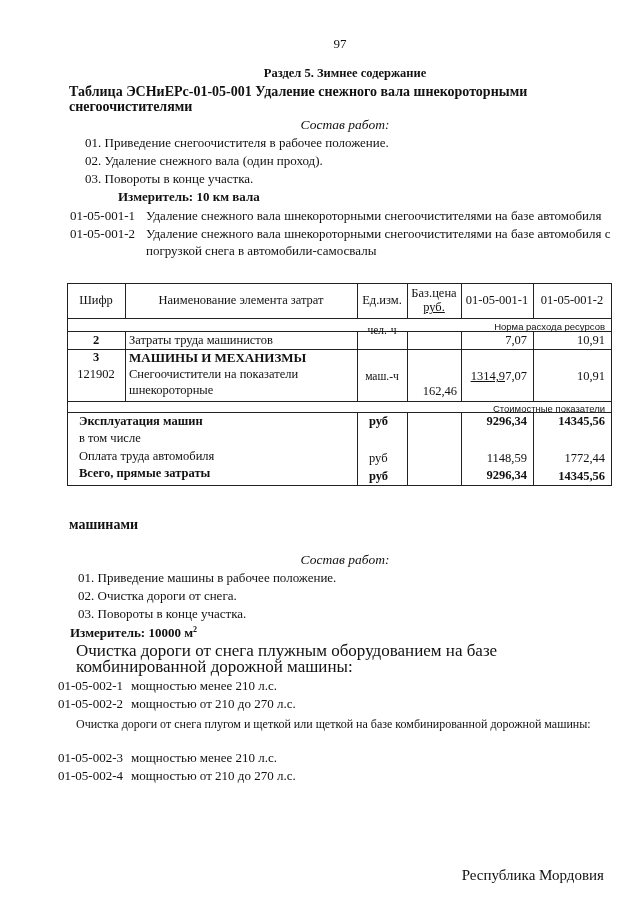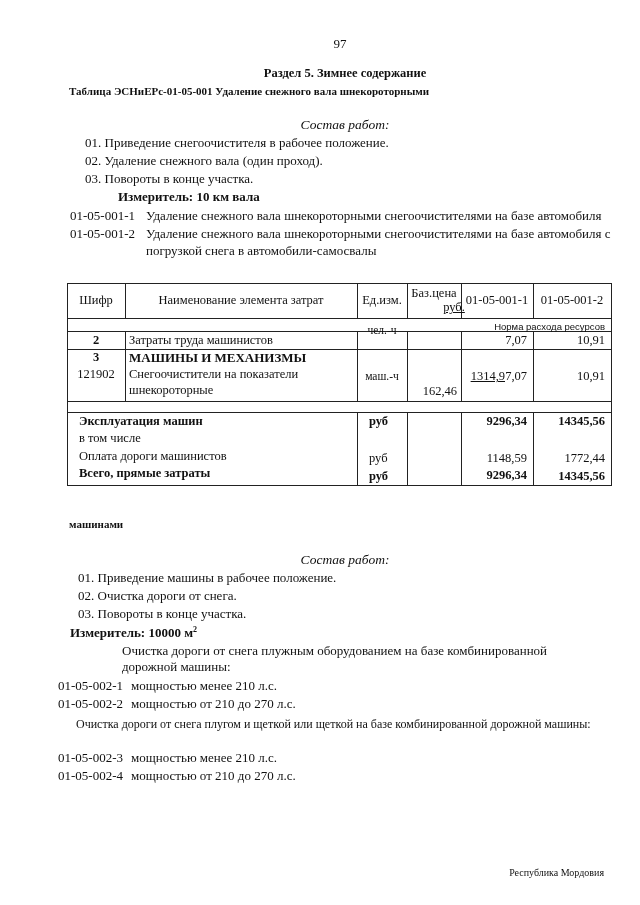--- a/index.html
+++ b/index.html
@@ -2,48 +2,49 @@
 <html><head>
 <meta charset="utf-8">
 <style>
   html, body { margin: 0; padding: 0; background: #ffffff; }
   body { width: 640px; height: 905px; position: relative; overflow: hidden;
          font-family: "Liberation Serif", serif; color: #111; font-size: 13px; }
   .abs { position: absolute; white-space: nowrap; }
   .b { font-weight: bold; }
   .page-num { left: 0; width: 680px; top: 36px; text-align: center; font-size: 13px; }
   .section { left: 0; width: 690px; top: 66px; text-align: center; font-weight: bold; font-size: 12.5px; }
-  .tt { left: 69px; font-weight: bold; font-size: 11px; line-height: 15px; white-space: normal; width: 545px; }
+  .tt { left: 69px; font-weight: bold; font-size: 14px; line-height: 15px; white-space: normal; width: 545px; }
   .sostav { left: 0; width: 690px; text-align: center; font-style: italic; font-size: 13.5px; }
   .li { left: 85px; font-size: 13px; }
   .izm { left: 76px; font-weight: bold; font-size: 13px; }
   .code-row { font-size: 13px; line-height: 17px; }
   .code-row .code { position: absolute; left: 0; }
   .code-row .desc { position: absolute; left: 76px; white-space: normal; width: 480px; }
 
   
   .tbl { position: absolute; left: 67px; top: 275px; width: 545px; height: 203px; margin-top: 8px; }
   .vl, .hl { position: absolute; background: #222; }
   .hl { height: 1px; }
   .vl { width: 1px; }
   .cell { position: absolute; font-size: 12.5px; line-height: 15px; }
   .small-sans { font-family: "Liberation Sans", sans-serif; font-size: 9.5px; }
   .r { text-align: right; }
   .c { text-align: center; }
   .u { text-decoration: underline; }
-  .footer { right: 36px; top: 867px; font-size: 10px; }
+  .footer { right: 36px; top: 867px; font-size: 15px; }
 </style>
 </head>
 <body>
 
 <div class="abs page-num">97</div>
 <div class="abs section">Раздел  5.  Зимнее содержание</div>
 
 <div class="abs tt" style="top:84px;">
   <div>Таблица  ЭСНиЕРс-01-05-001  Удаление снежного вала шнекороторными</div>
+  <div>снегоочистителями</div>
 </div>
 <div class="abs sostav" style="top:117px;">Состав работ:</div>
 <div class="abs li" style="top:135px;">01. Приведение снегоочистителя в рабочее положение.</div>
 <div class="abs li" style="top:153px;">02. Удаление снежного вала (один проход).</div>
 <div class="abs li" style="top:171px;">03. Повороты в конце участка.</div>
 <div class="abs izm" style="top:189px;margin-left:42px;">Измеритель: 10 км вала</div>
 
 <div class="abs code-row" style="left:70px; top:207px; width:560px; height:18px;">
   <span class="code">01-05-001-1</span>
   <span class="desc">Удаление снежного вала шнекороторными снегоочистителями на базе автомобиля</span>
@@ -77,21 +78,21 @@
   <div class="vl" style="left:394px; top:48px; height:71px;"></div>
   <div class="vl" style="left:394px; top:129px; height:74px;"></div>
   <div class="vl" style="left:466px; top:0; height:36px;"></div>
   <div class="vl" style="left:466px; top:48px; height:71px;"></div>
   <div class="vl" style="left:466px; top:129px; height:74px;"></div>
 
   <div class="cell c" style="left:0; width:58px; top:10px;">Шифр</div>
   <div class="cell c" style="left:58px; width:232px; top:10px;">Наименование элемента затрат</div>
   <div class="cell c" style="left:290px; width:50px; top:10px;">Ед.изм.</div>
   <div class="cell c" style="left:340px; width:54px; top:3px;">Баз.цена</div>
-  <div class="cell c u" style="left:340px; width:54px; top:17px;padding-left:20px;">руб.</div>
+  <div class="cell c u" style="left:340px; width:54px; top:17px;">руб.</div>
   <div class="cell c" style="left:394px; width:72px; top:10px;">01-05-001-1</div>
   <div class="cell c" style="left:466px; width:78px; top:10px;">01-05-001-2</div>
 
   <div class="cell r small-sans" style="left:300px; width:238px; top:36px;">Норма расхода ресурсов</div>
 
   <div class="cell c b" style="left:0; width:58px; top:50px;">2</div>
   <div class="cell" style="left:62px; top:50px;">Затраты труда машинистов</div>
   <div class="cell c" style="left:290px; width:50px; top:40px; font-size:11.5px;">чел.-ч</div>
   <div class="cell r" style="left:394px; width:66px; top:50px;">7,07</div>
   <div class="cell r" style="left:466px; width:72px; top:50px;">10,91</div>
@@ -100,29 +101,30 @@
   <div class="cell b" style="left:62px; top:67px; font-size:13px;">МАШИНЫ И МЕХАНИЗМЫ</div>
   <div class="cell c" style="left:0; width:58px; top:84px;">121902</div>
   <div class="cell" style="left:62px; top:84px;">Снегоочистители на показатели</div>
   <div class="cell" style="left:62px; top:100px;">шнекороторные</div>
   <div class="cell c" style="left:290px; width:50px; top:86px; font-size:11.5px;">маш.-ч</div>
   <div class="cell r u" style="left:340px; width:50px; top:86px;padding-left:48px;">1314,9</div>
   <div class="cell r" style="left:340px; width:50px; top:101px;">162,46</div>
   <div class="cell r" style="left:394px; width:66px; top:86px;">7,07</div>
   <div class="cell r" style="left:466px; width:72px; top:86px;">10,91</div>
 
+  <div class="cell r small-sans" style="left:300px; width:238px; top:118px;">Стоимостные показатели</div>
 
   <div class="cell b" style="left:12px; top:131px;">Эксплуатация машин</div>
   <div class="cell b" style="left:302px; top:131px;">руб</div>
   <div class="cell r b" style="left:394px; width:66px; top:131px;">9296,34</div>
   <div class="cell r b" style="left:466px; width:72px; top:131px;">14345,56</div>
 
   <div class="cell" style="left:12px; top:148px;">в том числе</div>
 
-  <div class="cell" style="left:12px; top:166px;">Оплата дороги машинистов</div>
+  <div class="cell" style="left:12px; top:166px;">Оплата труда автомобиля</div>
   <div class="cell" style="left:302px; top:168px;">руб</div>
   <div class="cell r" style="left:394px; width:66px; top:168px;">1148,59</div>
   <div class="cell r" style="left:466px; width:72px; top:168px;">1772,44</div>
 
   <div class="cell b" style="left:12px; top:183px;">Всего, прямые затраты</div>
   <div class="cell b" style="left:302px; top:186px;">руб</div>
   <div class="cell r b" style="left:394px; width:66px; top:185px;">9296,34</div>
   <div class="cell r b" style="left:466px; width:72px; top:186px;">14345,56</div>
 </div>
 
@@ -130,21 +132,21 @@
   <div>машинами</div>
 </div>
 <div class="abs sostav" style="top:552px;">Состав работ:</div>
 <div class="abs li" style="left:78px; top:570px;">01. Приведение машины в рабочее положение.</div>
 <div class="abs li" style="left:78px; top:588px;">02. Очистка дороги от снега.</div>
 <div class="abs li" style="left:78px; top:606px;">03. Повороты в конце участка.</div>
 <div class="abs izm" style="left:70px; top:625px;">
   <span>Измеритель: 10000 м</span><sup style="font-size:8px;">2</sup>
 </div>
 
-<div class="abs" style="left:76px; top:643px; width:480px; white-space:normal; font-size:13px; line-height:16px;margin-left:46px;">Очистка дороги от снега плужным оборудованием на базе комбинированной дорожной машины:</div>
+<div class="abs" style="left:76px; top:643px; width:480px; white-space:normal; font-size:17px; line-height:16px;">Очистка дороги от снега плужным оборудованием на базе комбинированной дорожной машины:</div>
 <div class="abs code-row" style="left:58px; top:677px; width:560px; height:18px;">
   <span class="code">01-05-002-1</span>
   <span class="desc" style="left:73px;">мощностью менее 210 л.с.</span>
 </div>
 <div class="abs code-row" style="left:58px; top:695px; width:560px; height:18px;">
   <span class="code">01-05-002-2</span>
   <span class="desc" style="left:73px;">мощностью от 210 до 270 л.с.</span>
 </div>
 
 <div class="abs" style="left:76px; top:716px; width:520px; white-space:normal; font-size:12px; line-height:16px;">Очистка дороги от снега плугом и щеткой или щеткой на базе комбинированной дорожной машины:</div>

